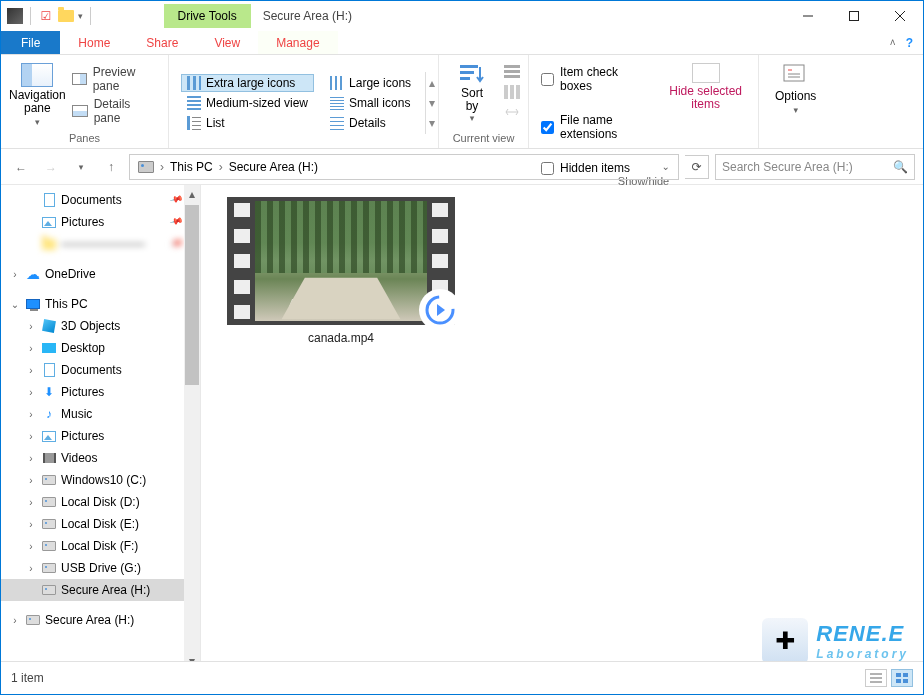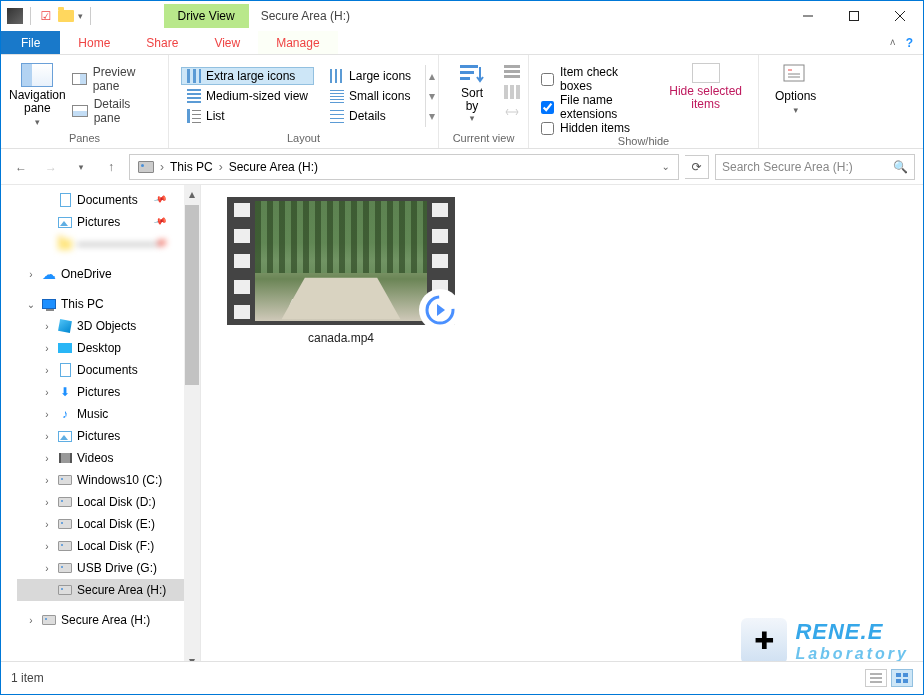--- a/index.html
+++ b/index.html
@@ -45,21 +45,21 @@
 .lopt.sel { background: #cde6f7; border: 1px solid #92c0e0; padding: 1px 5px; }
 .lic { width:14px; height:14px; display:inline-block; }
 .lic.xl { background: repeating-linear-gradient(90deg,#5b9bd5 0 3px, transparent 3px 6px); }
 .lic.lg { background: repeating-linear-gradient(90deg,#5b9bd5 0 2px, transparent 2px 5px); }
 .lic.md { background: repeating-linear-gradient(0deg,#5b9bd5 0 2px, transparent 2px 4px); }
 .lic.sm { background: repeating-linear-gradient(0deg,#5b9bd5 0 1px, transparent 1px 3px); }
 .lic.ls { background: linear-gradient(#5b9bd5,#5b9bd5) left/3px 100% no-repeat, repeating-linear-gradient(0deg,#888 0 1px, transparent 1px 4px) 5px 0/9px 100% no-repeat; }
 .lic.de { background: repeating-linear-gradient(0deg,#5b9bd5 0 1px, transparent 1px 4px); }
 .sortby { display:flex; flex-direction:column; align-items:center; padding-top:4px; width:50px; }
 .sortby-icon { width:28px; height:24px; }
-.checks { display:flex; flex-direction:column; gap:0; padding:6px 4px 0 4px; }
+.checks { display:flex; flex-direction:column; gap:20px; padding:6px 4px 0 4px; }
 .chk { display:flex; align-items:center; gap:6px; }
 .chk input { width:13px; height:13px; }
 .hideitems { display:flex; flex-direction:column; align-items:center; color:#be185d; padding:4px 8px 0 8px; gap:2px; }
 .hideitems .hic { width:28px; height:20px; border:1px solid #ccc; position:relative; }
 .options { display:flex; flex-direction:column; align-items:center; padding:4px 8px 0 8px; gap:2px; }
 .options .oic { width:28px;height:24px; }
 
 
 .addr { height: 36px; display:flex; align-items:center; gap:6px; padding: 4px 8px; border-bottom:1px solid #e8e8e8; }
 .nav-arrow { width:24px; height:24px; display:flex; align-items:center; justify-content:center; color:#666; border-radius:2px; }
@@ -70,21 +70,21 @@
 .crumb-drive { width:16px; height:12px; background:#ccc; border:1px solid #888; border-radius:1px; position:relative; }
 .crumb-drive::after{content:'';position:absolute;left:2px;top:2px;width:3px;height:3px;border-radius:50%;background:#4a90d9;}
 .crumbs-right { margin-left:auto; display:flex; gap:6px; padding-right:4px; color:#666; }
 .refresh { width:24px; height:24px; border:1px solid #ccc; border-left:none; display:flex; align-items:center; justify-content:center; color:#555; }
 .search { width:200px; height:26px; border:1px solid #ccc; display:flex; align-items:center; padding:0 6px; color:#888; justify-content:space-between; }
 
 
 .main { display:flex; height: calc(100% - 30px - 24px - 94px - 36px - 24px); }
 
 
-.tree { width: 200px; border-right:1px solid #e8e8e8; overflow:auto; padding:4px 16px; position:relative; }
+.tree { width: 200px; border-right:1px solid #e8e8e8; overflow:auto; padding:4px 0; position:relative; }
 .tree-inner{ }
 .titem { display:flex; align-items:center; height:22px; padding-left:8px; gap:4px; white-space:nowrap; position:relative;}
 .titem.pin::after{ content:'📌'; font-size:9px; color:#888; position:absolute; right:18px; transform:rotate(30deg);}
 .titem.sel { background:#d9d9d9; }
 .titem .exp { width:12px; text-align:center; color:#666; font-size:10px; }
 .titem .ico { width:16px; height:16px; display:flex; align-items:center; justify-content:center; }
 .ic-folder{ width:14px;height:11px;background:#ffd75e;border-radius:1px; position:relative;}
 .ic-folder::before{content:'';position:absolute;top:-3px;left:0;width:5px;height:3px;background:#ffd75e;border-radius:1px 1px 0 0;}
 .ic-pic{ width:14px;height:11px;background:#fff;border:1px solid #5faee3; position:relative;}
 .ic-pic::after{content:'';position:absolute;left:1px;bottom:1px;width:0;height:0;border-left:4px solid transparent;border-right:4px solid transparent;border-bottom:5px solid #5faee3;}
@@ -122,42 +122,42 @@
 .status { position:absolute; left:0; right:0; bottom:0; height:24px; border-top:1px solid #e1e1e1; display:flex; align-items:center; padding:16px 10px; color:#444; background:#fff;}
 .status-right{margin-left:auto;display:flex;gap:4px;}
 .view-btn{width:22px;height:18px;border:1px solid #ccc;display:flex;align-items:center;justify-content:center;}
 .view-btn.active{background:#cde6f7;border-color:#92c0e0;}
 
 
 .wm-logo{position:absolute;right:14px;bottom:30px;display:flex;align-items:center;gap:8px;}
 .wm-badge{width:46px;height:46px;border-radius:6px;background:linear-gradient(#f2f6fb,#cfe0f2);display:flex;align-items:center;justify-content:center;font-size:24px;}
 .wm-text{color:#36a7e9;font-style:italic;font-weight:700;}
 .wm-text .t1{font-size:22px;letter-spacing:1px;}
-.wm-text .t2{font-size:16px;letter-spacing:3px;color:#6cc3ee;}
+.wm-text .t2{font-size:12px;letter-spacing:3px;color:#6cc3ee;}
 .chev-r::after{content:'›';color:#777;}
 .arrow-dn{font-size:9px;color:#666;}
 .check{color:#e44;}
 </style>
 </head>
 <body>
 
 <div class="titlebar">
   <div class="tb-left">
     <span class="tb-icon"></span>
     <span class="qat-sep"></span>
     <span class="qat-icon">
         <span class="check">☑</span>
       </span>
     <span class="qat-icon">
         <span class="folder-ico"></span>
       </span>
     <span class="arrow-dn">▾</span>
     <span class="qat-sep"></span>
   </div>
-  <div class="drivetools">Drive View</div>
+  <div class="drivetools">Drive Tools</div>
   <div class="tb-title">Secure Area (H:)</div>
   <div class="tb-controls">
     <div class="tb-btn">
         <svg width="10" height="10">
           <line x1="0" y1="5" x2="10" y2="5" stroke="currentColor"></line>
         </svg>
       </div>
     <div class="tb-btn">
         <svg width="10" height="10">
           <rect x="0.5" y="0.5" width="9" height="9" fill="none" stroke="currentColor"></rect>
@@ -234,21 +234,20 @@
             <span class="lic de"></span>
             <span>Details</span>
           </div>
       </div>
       <div style="display:flex;flex-direction:column;gap:6px;color:#888;font-size:9px;border-left:1px solid #ddd;padding:4px 3px;">
         <span>▴</span>
           <span>▾</span>
           <span>▾</span>
       </div>
     </div>
-    <div class="rgroup-label">Layout</div>
   </div>
 
   <div class="rgroup" style="width:90px;">
     <div class="rgroup-body" style="justify-content:space-between;">
       <div class="sortby">
         <svg class="sortby-icon" viewBox="0 0 28 24">
             <rect x="2" y="2" width="18" height="3" fill="#4a90d9"></rect>
             <rect x="2" y="8" width="14" height="3" fill="#4a90d9"></rect>
             <rect x="2" y="14" width="10" height="3" fill="#4a90d9"></rect>
             <path d="M22 4 v14 m-3 -4 l3 4 l3 -4" stroke="#4a90d9" fill="none" stroke-width="2"></path>

